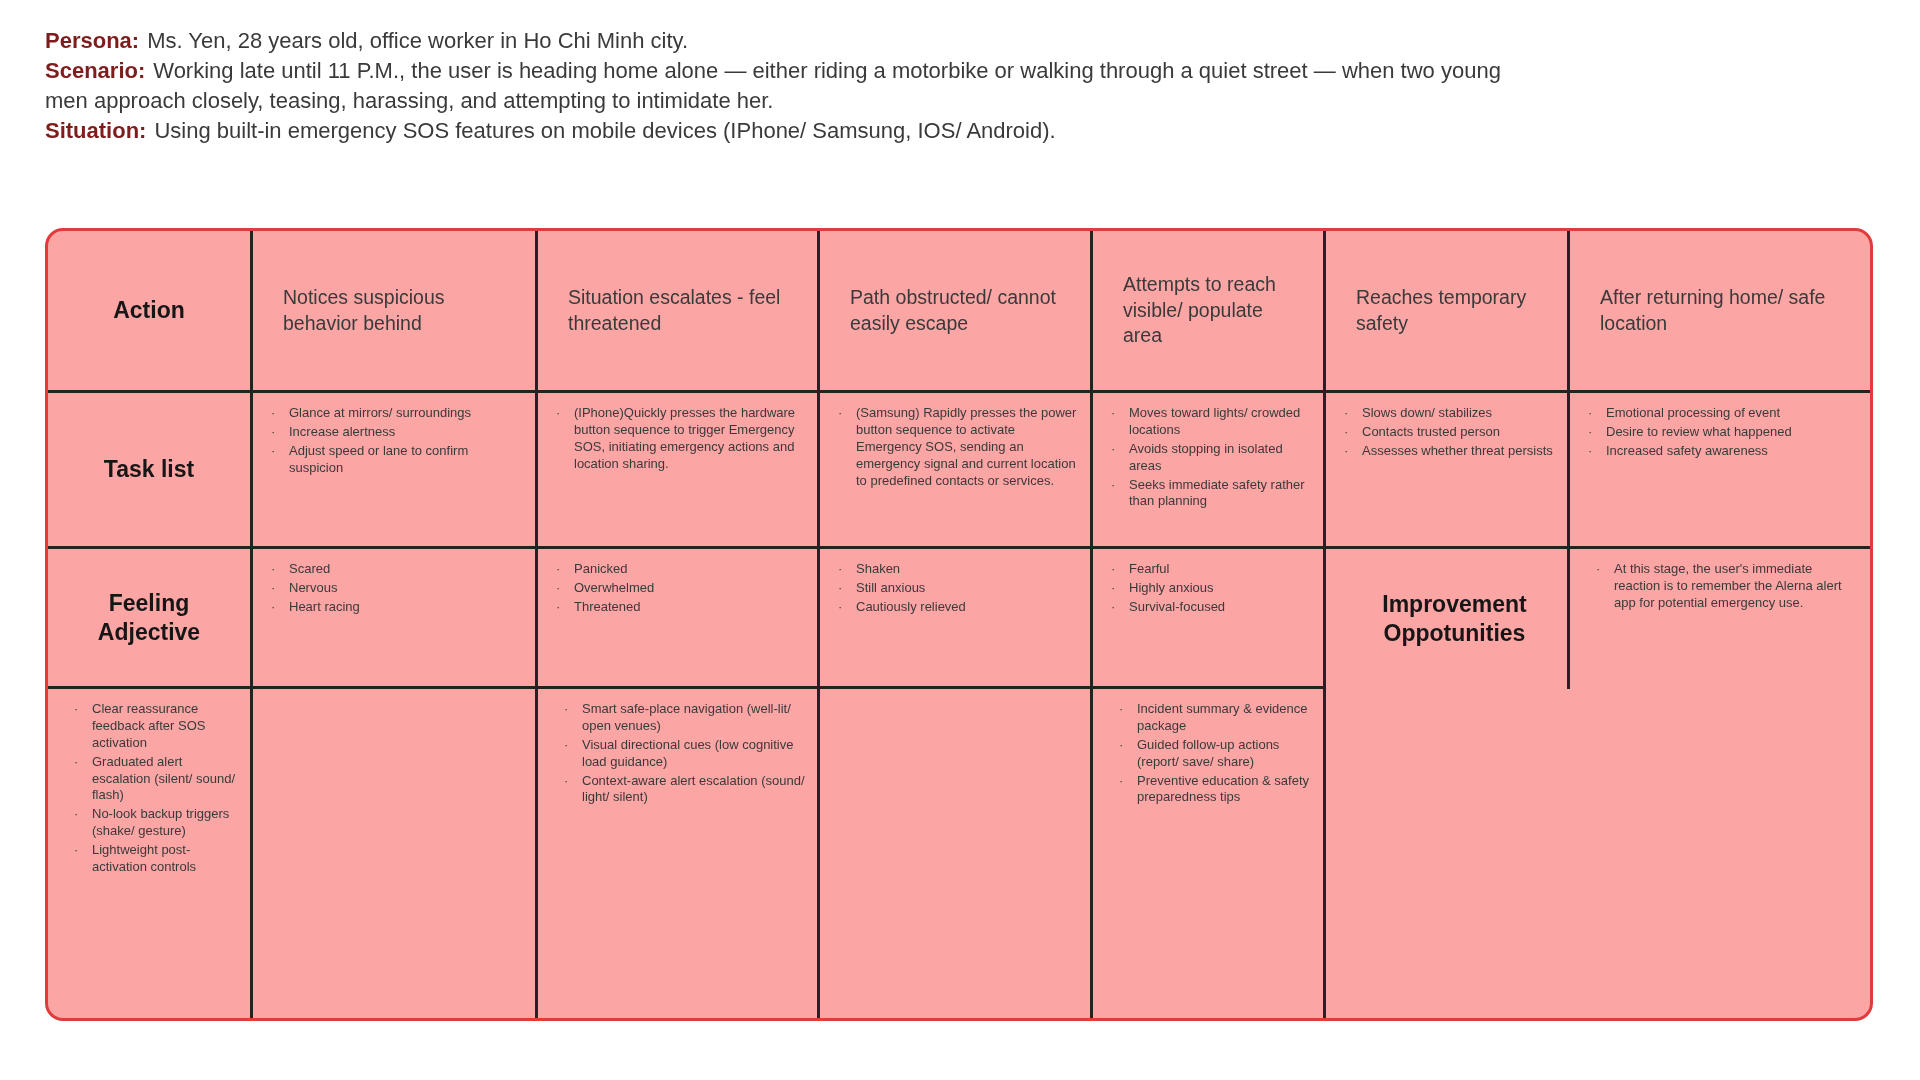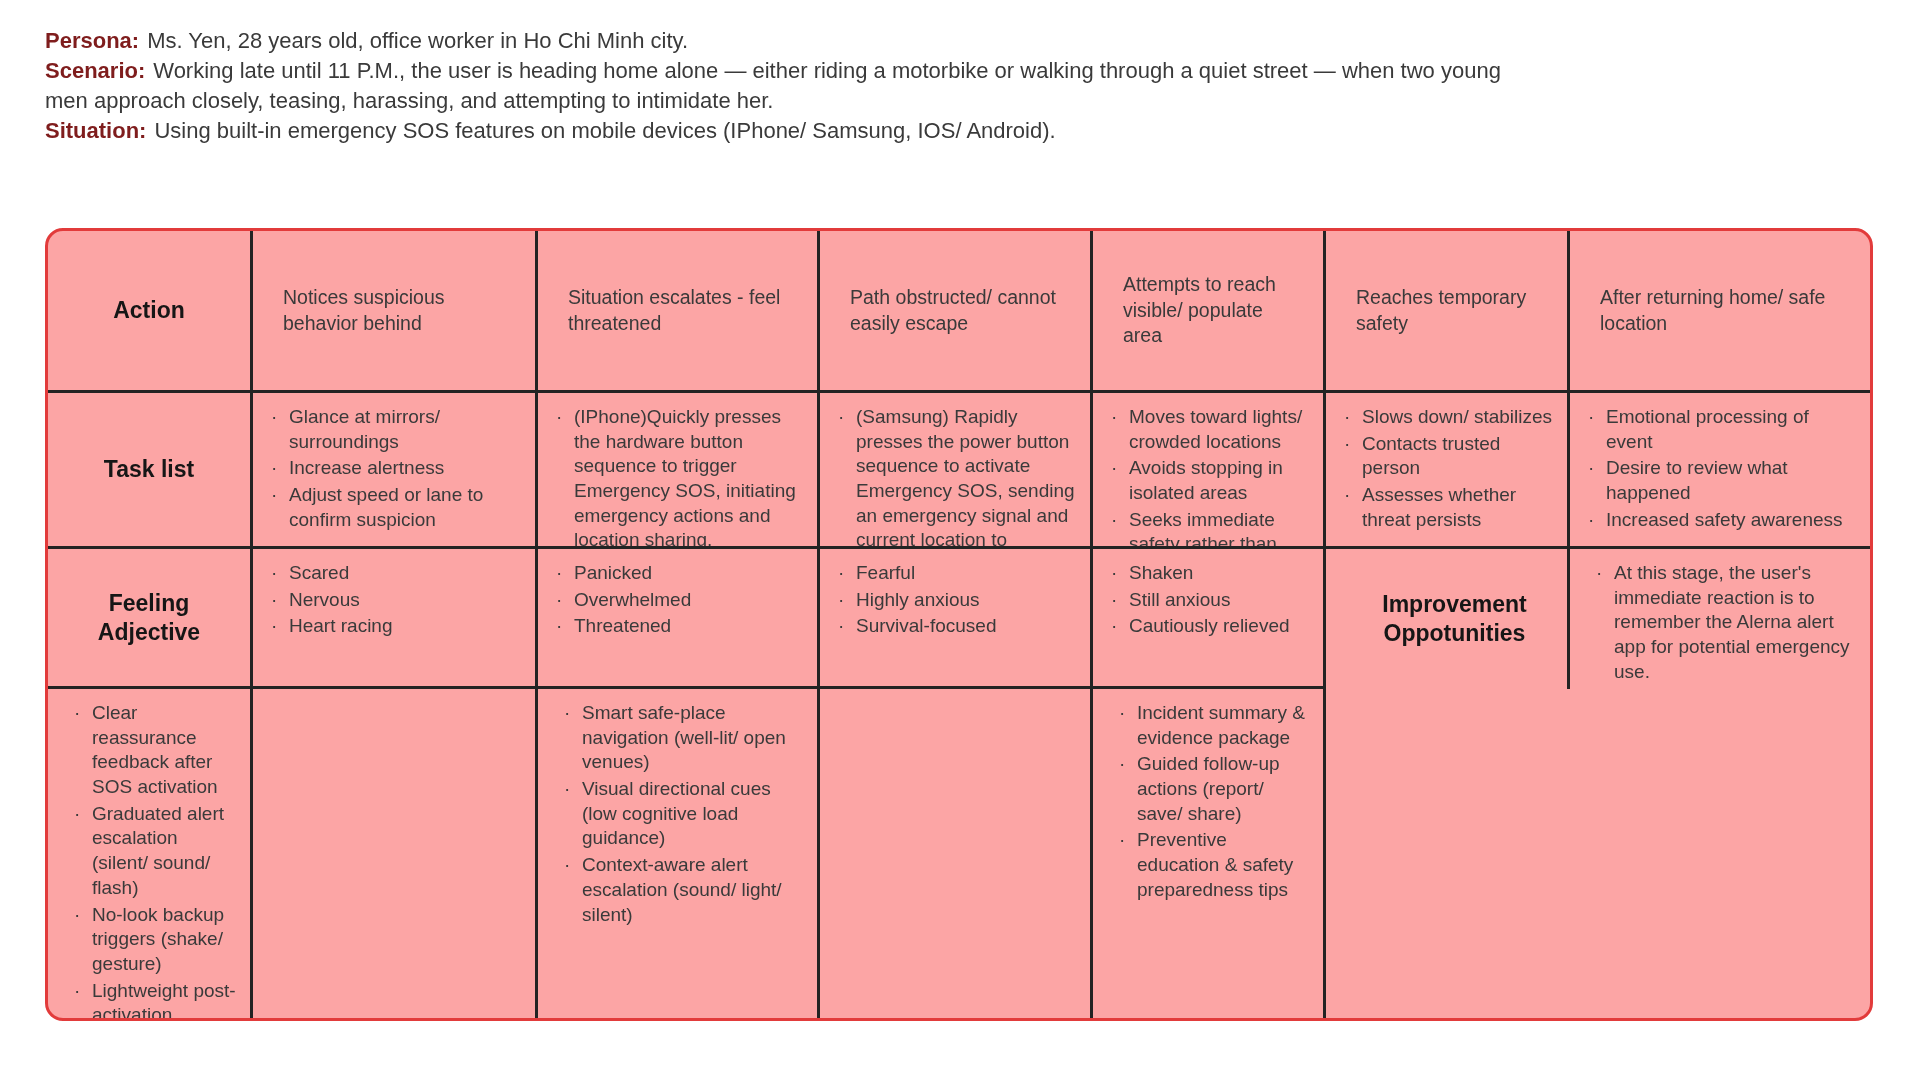--- a/index.html
+++ b/index.html
@@ -38,21 +38,21 @@
     overflow: hidden;
     display: grid;
     grid-template-columns: 205px 285px 282px 273px 233px 244px auto;
     grid-template-rows: 162px 156px 140px auto;
     background: #fca5a5;
   }
   .cell {
     border-right: 3px solid #232323;
     border-bottom: 3px solid #232323;
     padding: 12px 12px 12px 16px;
-    font-size: 19px;
+    font-size: 13px;
     line-height: 1.3;
     color: #3a3a3a;
     overflow: hidden;
   }
   .cell:nth-child(7n) { border-right: none; }
   .cell.last-row { border-bottom: none; padding-left: 24px; }
 
   .row-label {
     display: flex;
     align-items: center;
@@ -154,30 +154,30 @@
     </div>
   <div class="cell">
       <ul class="bullets">
         <li>Panicked</li>
         <li>Overwhelmed</li>
         <li>Threatened</li>
       </ul>
     </div>
   <div class="cell">
       <ul class="bullets">
+        <li>Shaken</li>
+        <li>Still anxious</li>
+        <li>Cautiously relieved</li>
+      </ul>
+    </div>
+  <div class="cell">
+      <ul class="bullets">
         <li>Fearful</li>
         <li>Highly anxious</li>
         <li>Survival-focused</li>
-      </ul>
-    </div>
-  <div class="cell">
-      <ul class="bullets">
-        <li>Shaken</li>
-        <li>Still anxious</li>
-        <li>Cautiously relieved</li>
       </ul>
     </div>
 
   <div class="cell row-label last-row">Improvement Oppotunities</div>
   <div class="cell last-row">
       <ul class="bullets">
         <li>At this stage, the user's immediate reaction is to remember the Alerna alert app for potential emergency use.</li>
       </ul>
     </div>
   <div class="cell last-row">

